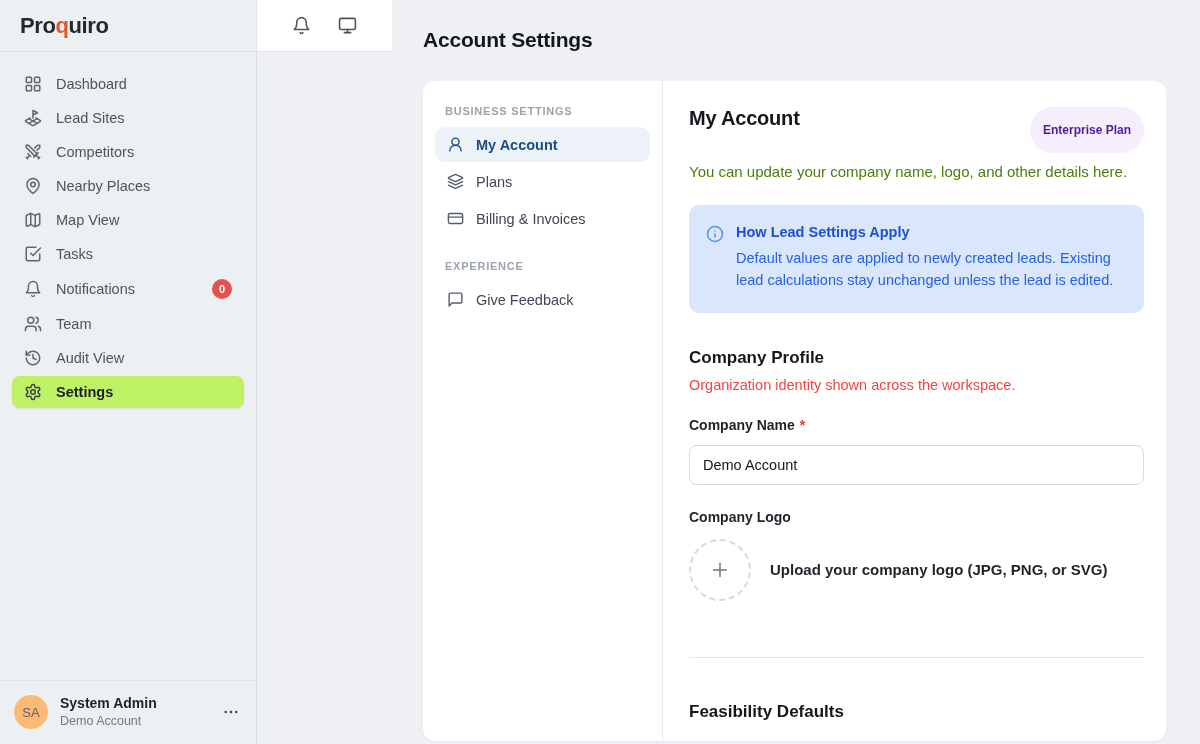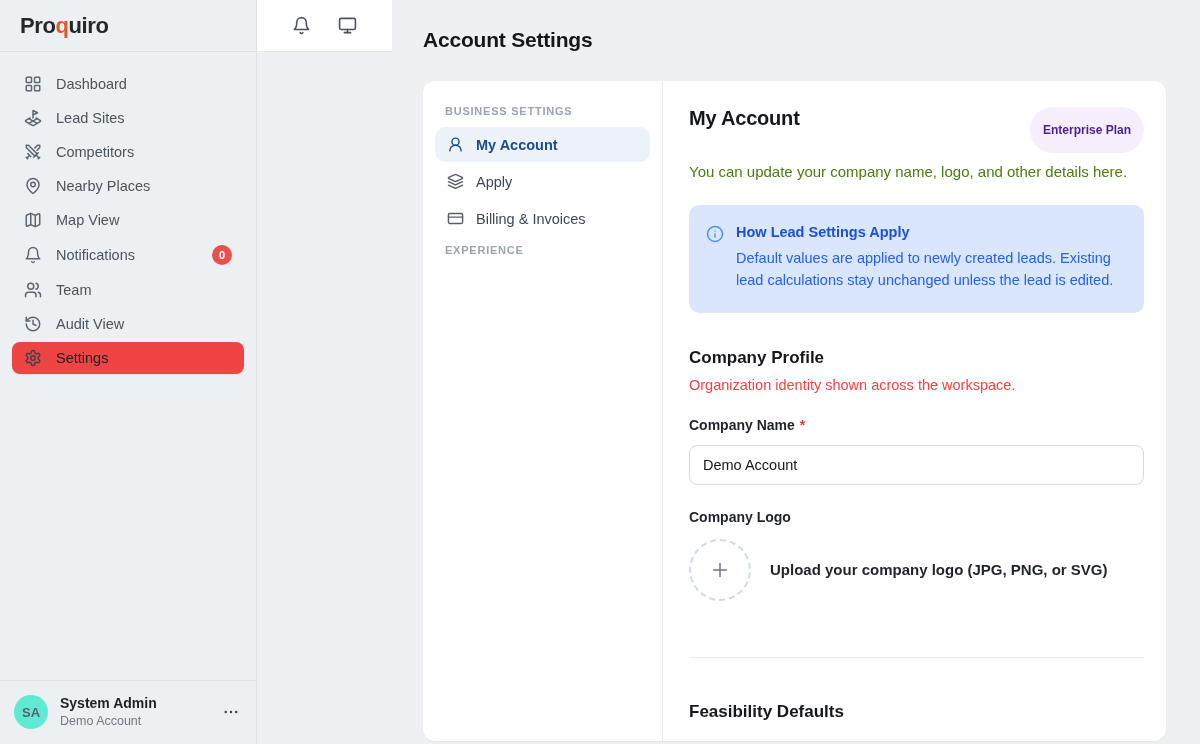--- a/index.html
+++ b/index.html
@@ -29,40 +29,40 @@
   .logo .accent { color:#e2572b; }
 
   .side-nav { flex:1; padding:16px 12px 0; display:flex; flex-direction:column; gap:2px; }
   .side-item {
     display:flex; align-items:center; gap:14px;
     padding:7px 12px; border-radius:8px;
     color:#4a545f; font-size:14.5px; cursor:pointer;
   }
   .side-item svg { width:18px; height:18px; color:#5d6772; flex:none; }
   .side-item.active {
-    background:#ef4444; color:#1a1f26; font-weight:400;
+    background:#bef264; color:#1a1f26; font-weight:700;
     box-shadow:0 1px 2px rgba(16,24,40,.08);
   }
   .side-item.active svg { color:#3a424c; }
   .count-badge {
     margin-left:auto; background:#e8504d; color:#fff;
     min-width:20px; height:20px; border-radius:50%;
     font-size:11px; font-weight:700;
     display:flex; align-items:center; justify-content:center;
   }
 
   .user-section {
     border-top:1px solid #dde2e6;
     padding:14px 16px 14px 14px;
     display:flex; align-items:center; gap:12px;
   }
   .avatar {
     width:34px; height:34px; border-radius:50%;
-    background:#5eead4; color:#59626d;
-    font-size:13px; font-weight:700;
+    background:#fdba74; color:#59626d;
+    font-size:13px; font-weight:400;
     display:flex; align-items:center; justify-content:center; flex:none;
   }
   .user-meta { line-height:1.25; }
   .user-name { font-size:14px; font-weight:700; color:#1d2229; }
   .user-sub  { font-size:12.5px; color:#707a85; margin-top:2px; }
   .more-btn { margin-left:auto; color:#3d444d; cursor:pointer; }
   .more-btn svg { width:18px; height:18px; }
 
   
   .main { flex:1; display:flex; background:#eef0f3; min-width:0; }
@@ -82,21 +82,21 @@
     box-shadow:0 1px 2px rgba(16,24,40,.05);
     display:flex; min-height:660px;
   }
 
   
   .settings-nav { width:240px; min-width:240px; border-right:1px solid #e7eaee; padding:24px 12px; }
   .nav-section-header {
     font-size:11px; font-weight:700; letter-spacing:.07em;
     color:#9ba4ae; padding:0 10px; margin-bottom:10px;
   }
-  .nav-section-header.second { margin-top:8px; }
+  .nav-section-header.second { margin-top:24px; }
   .snav-item {
     display:flex; align-items:center; gap:12px;
     padding:9px 12px; border-radius:10px; margin-bottom:2px;
     color:#3e4753; font-size:14.5px; cursor:pointer;
   }
   .snav-item svg { width:17px; height:17px; color:#545e69; flex:none; }
   .snav-item.active { background:#edf2f8; color:#1c4e86; font-weight:700; }
   .snav-item.active svg { color:#1c4e86; }
 
   
@@ -207,20 +207,29 @@
       </div>
       <div class="side-item">
         <span>
             <svg viewBox="0 0 24 24" fill="none" stroke="currentColor" stroke-width="2" stroke-linecap="round" stroke-linejoin="round" width="18" height="18">
               <path d="M14.106 5.553a2 2 0 0 0 1.788 0l3.659-1.83A1 1 0 0 1 21 4.619v12.764a1 1 0 0 1-.553.894l-4.553 2.277a2 2 0 0 1-1.788 0l-4.212-2.106a2 2 0 0 0-1.788 0l-3.659 1.83A1 1 0 0 1 3 19.381V6.618a1 1 0 0 1 .553-.894l4.553-2.277a2 2 0 0 1 1.788 0z"></path>
               <path d="M15 5.764v15"></path>
               <path d="M9 3.236v15"></path>
             </svg>
           </span>
         <span>Map View</span>
+      </div>
+      <div class="side-item">
+        <span>
+            <svg viewBox="0 0 24 24" fill="none" stroke="currentColor" stroke-width="2" stroke-linecap="round" stroke-linejoin="round" width="18" height="18">
+              <path d="m9 11 3 3L22 4"></path>
+              <path d="M21 12v7a2 2 0 0 1-2 2H5a2 2 0 0 1-2-2V5a2 2 0 0 1 2-2h11"></path>
+            </svg>
+          </span>
+        <span>Tasks</span>
       </div>
       <div class="side-item">
         <span>
             <svg viewBox="0 0 24 24" fill="none" stroke="currentColor" stroke-width="2" stroke-linecap="round" stroke-linejoin="round" width="18" height="18">
               <path d="M6 8a6 6 0 0 1 12 0c0 7 3 9 3 9H3s3-2 3-9"></path>
               <path d="M10.3 21a1.94 1.94 0 0 0 3.4 0"></path>
             </svg>
           </span>
         <span>Notifications</span>
         <span class="count-badge">0</span>
@@ -307,32 +316,40 @@
             <span>My Account</span>
           </div>
           <div class="snav-item">
             <span>
                 <svg viewBox="0 0 24 24" fill="none" stroke="currentColor" stroke-width="2" stroke-linecap="round" stroke-linejoin="round" width="17" height="17">
                   <path d="M12.83 2.18a2 2 0 0 0-1.66 0L2.6 6.08a1 1 0 0 0 0 1.83l8.58 3.91a2 2 0 0 0 1.66 0l8.58-3.9a1 1 0 0 0 0-1.83Z"></path>
                   <path d="m22 12.18-9.17 4.16a2 2 0 0 1-1.66 0L2 12.18"></path>
                   <path d="m22 17.18-9.17 4.16a2 2 0 0 1-1.66 0L2 17.18"></path>
                 </svg>
               </span>
-            <span>Apply</span>
+            <span>Plans</span>
           </div>
           <div class="snav-item">
             <span>
                 <svg viewBox="0 0 24 24" fill="none" stroke="currentColor" stroke-width="2" stroke-linecap="round" stroke-linejoin="round" width="17" height="17">
                   <rect width="20" height="14" x="2" y="5" rx="2"></rect>
                   <line x1="2" x2="22" y1="10" y2="10"></line>
                 </svg>
               </span>
             <span>Billing &amp; Invoices</span>
           </div>
           <div class="nav-section-header second">EXPERIENCE</div>
+          <div class="snav-item">
+            <span>
+                <svg viewBox="0 0 24 24" fill="none" stroke="currentColor" stroke-width="2" stroke-linecap="round" stroke-linejoin="round" width="17" height="17">
+                  <path d="M21 15a2 2 0 0 1-2 2H7l-4 4V5a2 2 0 0 1 2-2h14a2 2 0 0 1 2 2z"></path>
+                </svg>
+              </span>
+            <span>Give Feedback</span>
+          </div>
         </div>
 
         <div class="settings-content">
           <div class="head-row">
             <div class="h2">My Account</div>
             <div class="plan-badge">Enterprise Plan</div>
           </div>
           <div class="desc">You can update your company name, logo, and other details here.</div>
 
           <div class="info-box">

